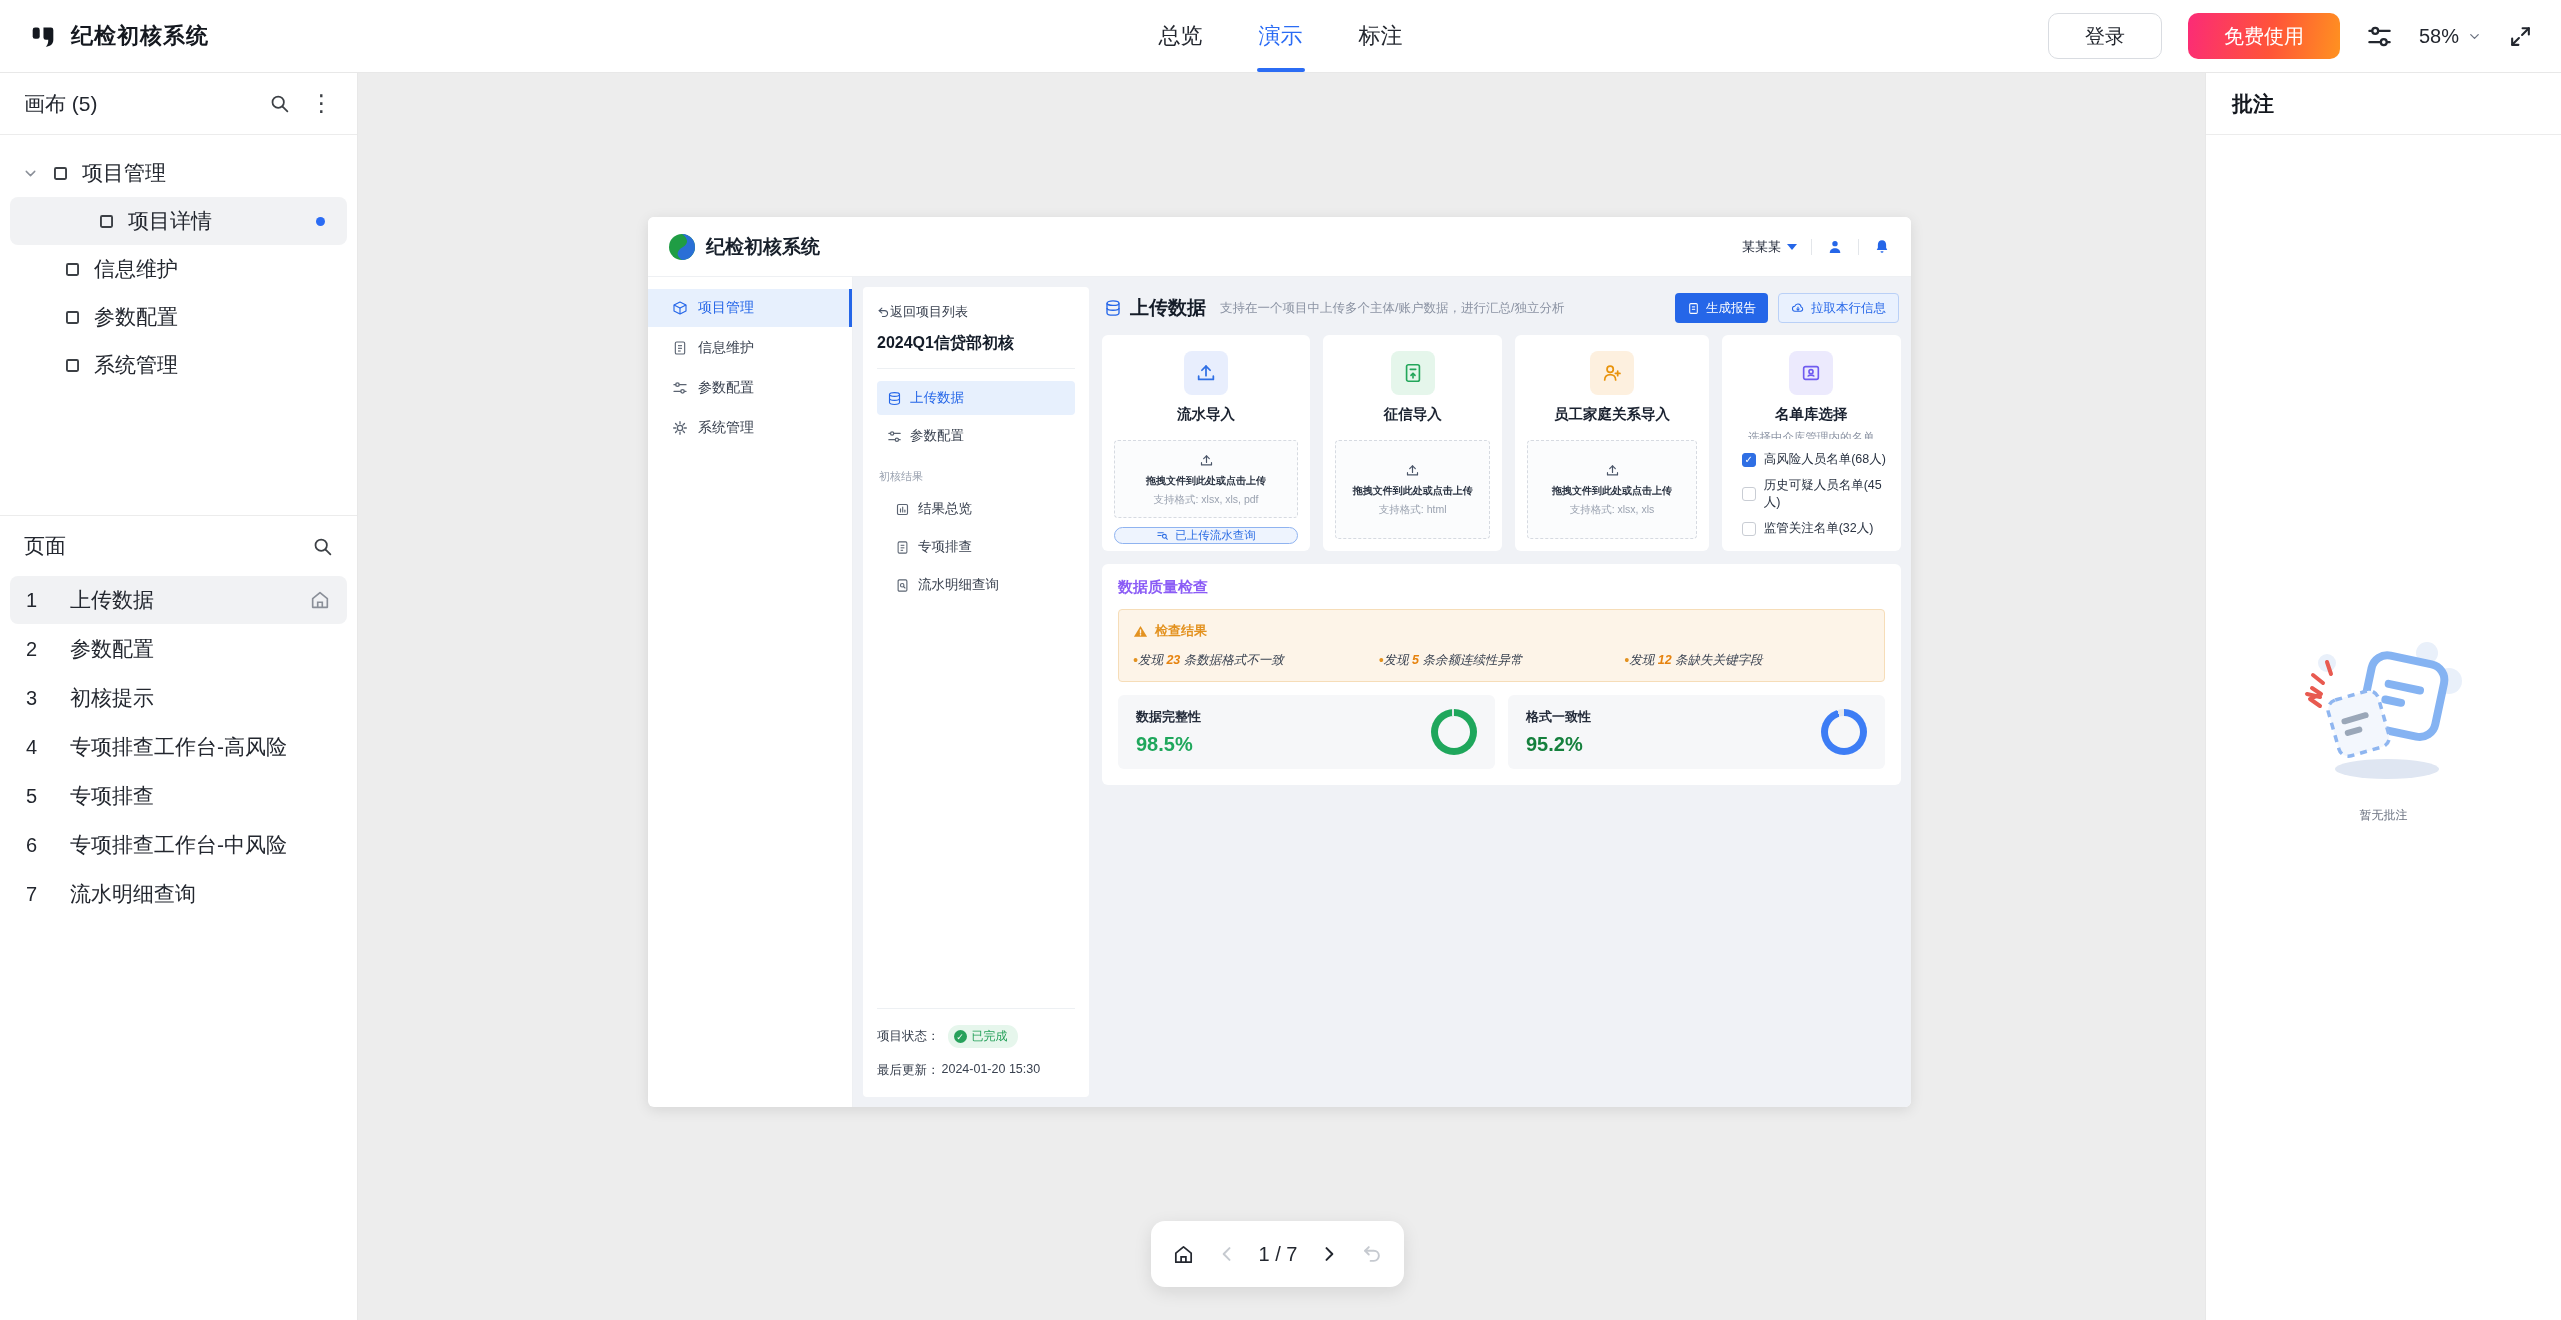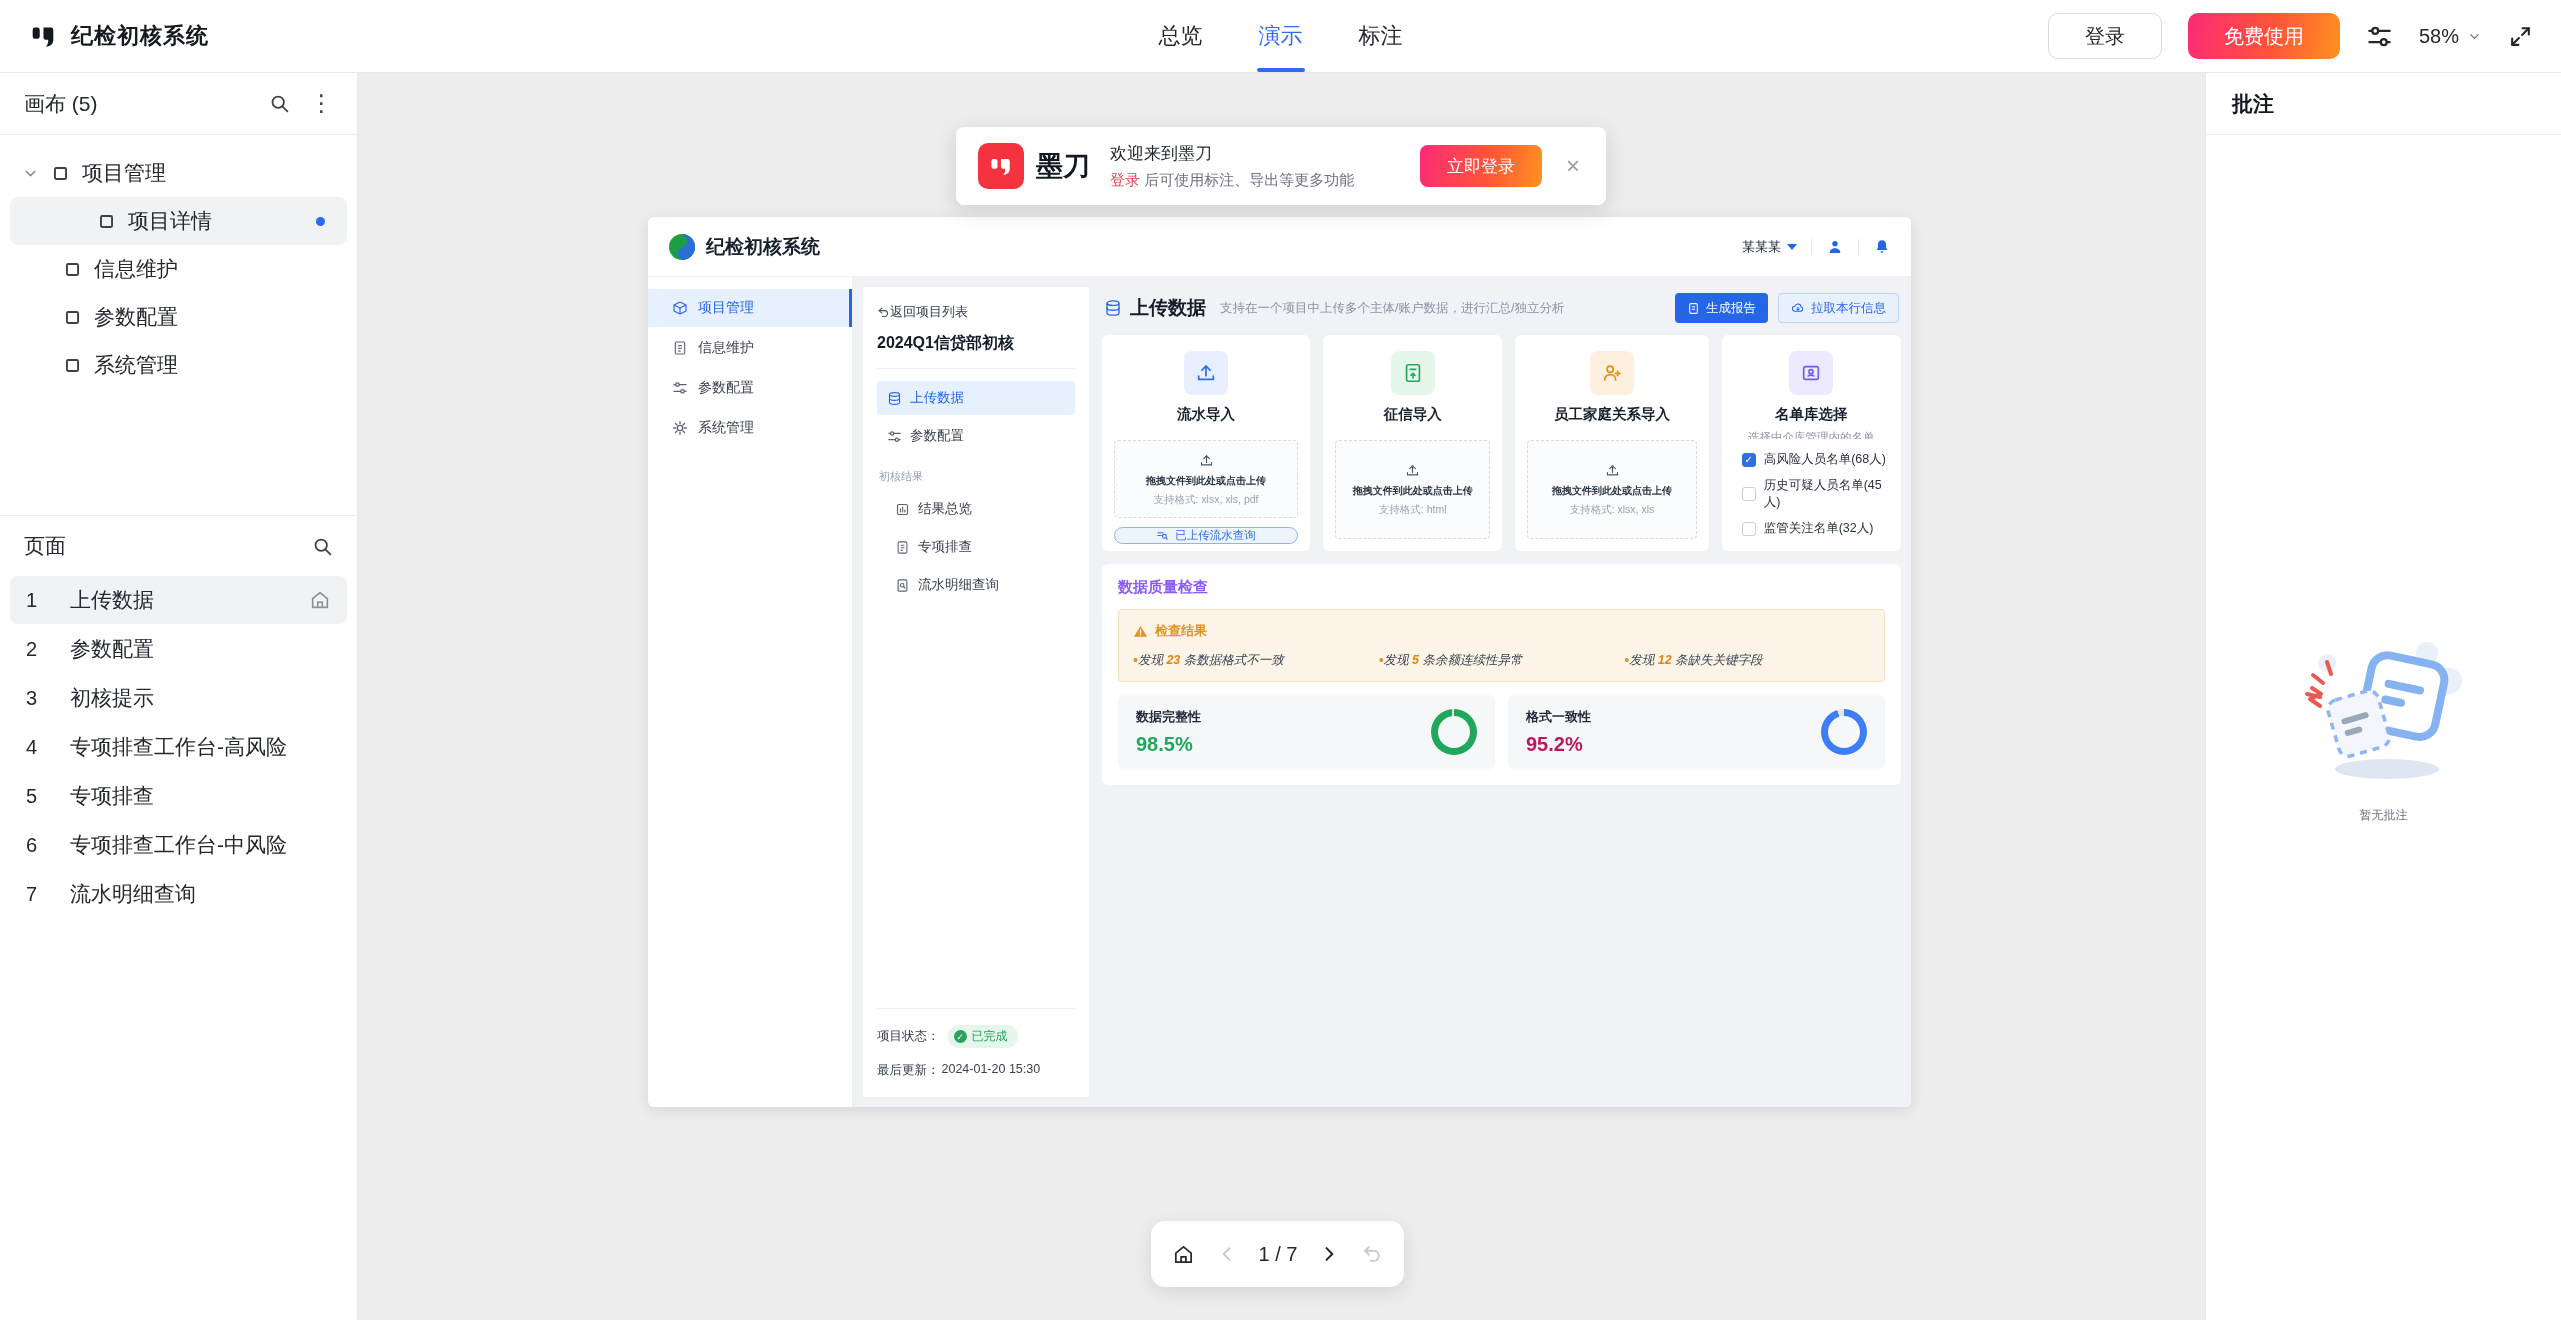--- a/index.html
+++ b/index.html
@@ -433,35 +433,20 @@
         <div class="page-row">
           <span class="page-num">7</span>
           <span>流水明细查询</span>
         </div>
       </div>
     </div>
   </aside>
 
   <main class="canvas">
 
-    <div class="banner">
-      <div class="banner-logo">
-        <svg viewBox="0 0 32 32" width="28" height="28">
-            <rect x="5" y="8" width="7" height="11" rx="2.5" fill="#fff"></rect>
-            <path d="M16 8 h7.5 a2.5 2.5 0 0 1 2.5 2.5 V19 c0 4.5 -3 6.5 -7.5 7 c2 -2 2.4 -4 2.4 -7 h-2.4 a2.5 2.5 0 0 1 -2.5 -2.5 Z" fill="#fff"></path>
-          </svg>
-      </div>
-      <div class="banner-brand">墨刀</div>
-      <div class="banner-text">
-        <div class="banner-title">欢迎来到墨刀</div>
-        <div class="banner-sub"><span class="link">登录</span><span> 后可使用标注、导出等更多功能</span></div>
-      </div>
-      <button class="btn-cta">立即登录</button>
-      <div class="banner-close">×</div>
-    </div>
 
     <div class="mockup">
       <div class="mk-header">
         <svg width="28" height="28" viewBox="0 0 28 28">
             <circle cx="14" cy="14" r="13" fill="#1f9d44"></circle>
             <path d="M14 1 a13 13 0 0 1 0 26 c-6 -4 -6 -9 1 -13 c6 -3.5 5 -9 -1 -13 Z" fill="#2a6fd6"></path>
           </svg>
         <div class="mk-title">纪检初核系统</div>
         <div class="mk-right">
           <div class="mk-user">
@@ -695,21 +680,21 @@
                 <div class="metric">
                   <div>
                     <div class="m-label">数据完整性</div>
                     <div class="m-value" style="color: rgb(31, 167, 92);">98.5%</div>
                   </div>
                   <div class="donut" style="background: conic-gradient(rgb(31, 167, 92) 98.5%, rgb(228, 231, 236) 0deg);"></div>
                 </div>
                 <div class="metric">
                   <div>
                     <div class="m-label">格式一致性</div>
-                    <div class="m-value" style="color: #be185d;">95.2%</div>
+                    <div class="m-value" style="color: #15803d;">95.2%</div>
                   </div>
                   <div class="donut" style="background: conic-gradient(rgb(61, 125, 245) 95.2%, rgb(228, 231, 236) 0deg);"></div>
                 </div>
               </div>
             </div>
           </section>
         </div>
       </div>
     </div>
 

